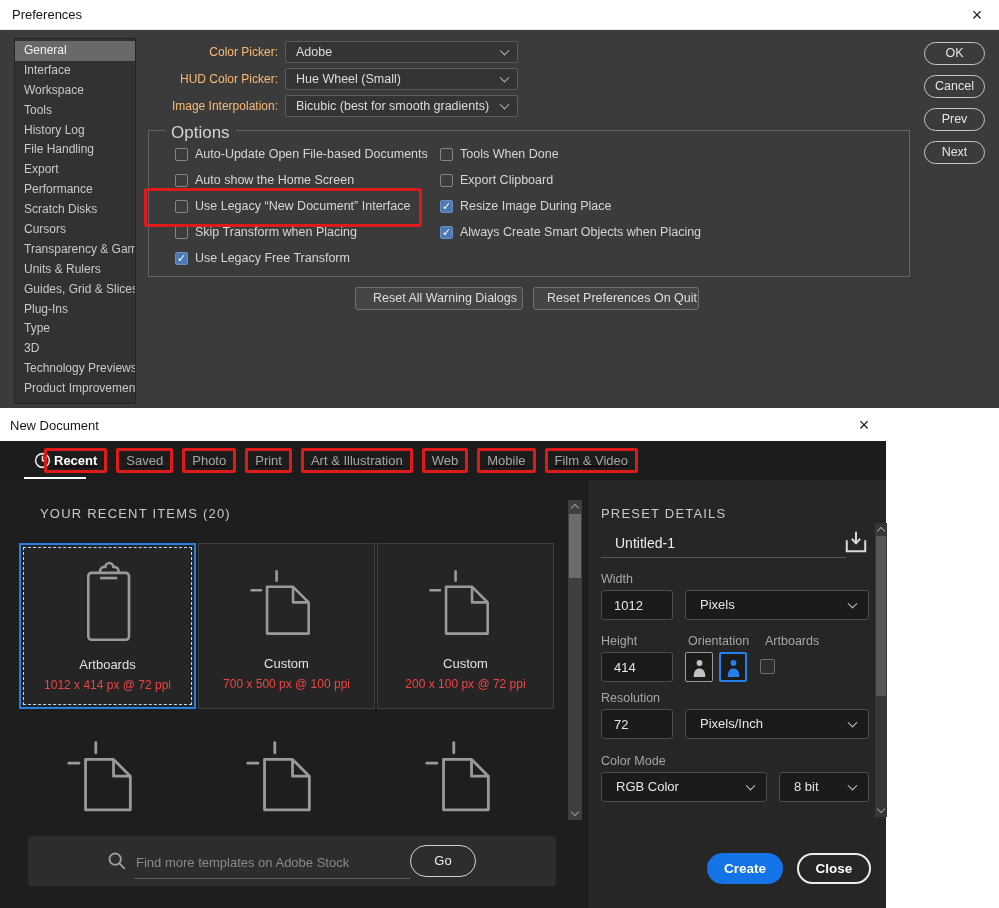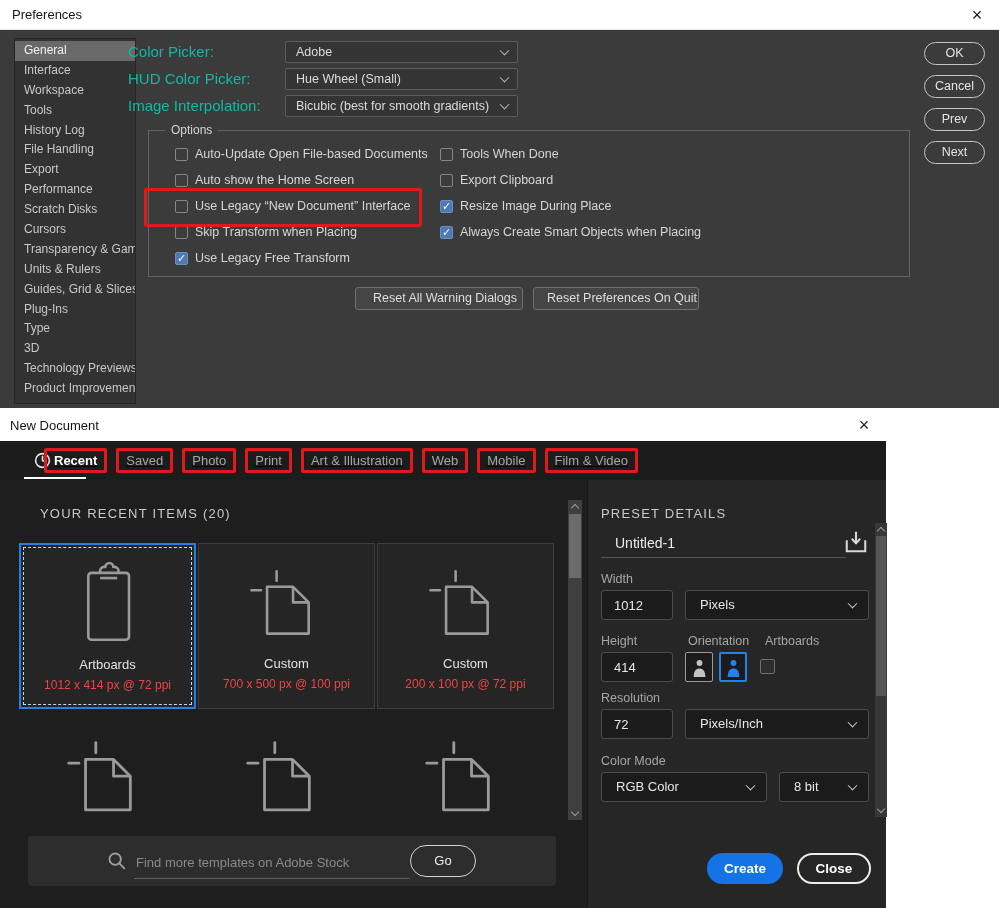--- a/index.html
+++ b/index.html
@@ -7,25 +7,25 @@
   .abs{position:absolute;}
 
   
   .prefs{position:absolute;top:0;left:0;width:999px;height:408px;background:#3b3b3b;text-decoration:underline;}
   .titlebar{position:absolute;top:0;left:0;right:0;height:30px;background:#fff;border-bottom:1px solid #e6e6e6;box-sizing:border-box;}
   .win-title{position:absolute;left:12px;top:0;line-height:30px;font-size:13px;color:#141414;}
   .win-close{position:absolute;right:6px;top:0;width:32px;line-height:30px;text-align:center;font-size:18px;color:#202020;}
   .sidebar{position:absolute;left:14px;top:38px;width:122px;height:366px;background:#323232;border:1px solid #252525;box-sizing:border-box;padding-top:2px;overflow:hidden;}
   .side-item{height:19.9px;line-height:19.9px;padding-left:9px;font-size:12px;color:#c9c9c9;white-space:nowrap;}
   .side-item.selected{background:#696969;color:#f2f2f2;}
-  .f-label{position:absolute;width:150px;text-align:left;font-size:15px;color:#14b8a6;line-height:22px;white-space:nowrap;}
+  .f-label{position:absolute;width:150px;text-align:right;font-size:12px;color:#fdba74;line-height:22px;white-space:nowrap;}
   .dropdown{position:absolute;height:22px;background:#343434;border:1px solid #5c5c5c;border-radius:2px;font-size:12.5px;color:#dcdcdc;line-height:20px;padding-left:10px;box-sizing:border-box;white-space:nowrap;}
   .chev{position:absolute;right:9px;top:50%;width:6px;height:6px;border-right:1.7px solid #b9b9b9;border-bottom:1.7px solid #b9b9b9;transform:translateY(-70%) rotate(45deg);}
   .groupbox{position:absolute;left:148px;top:130px;width:760px;height:145px;border:1px solid #636363;}
-  .group-label{position:absolute;top:-8px;left:16px;background:#3b3b3b;padding:0 6px;font-size:12px;color:#d4d4d4;}
+  .group-label{position:absolute;top:-8px;left:16px;background:#3b3b3b;padding:0 6px;font-size:17px;color:#d4d4d4;}
   .cbrow{position:absolute;height:16px;display:flex;align-items:center;gap:7px;padding-left:20px;}
   .cb{width:13px;height:13px;box-sizing:border-box;border:1px solid #868686;border-radius:2px;background:#3c3c3c;color:#fff;font-size:11px;display:flex;align-items:center;justify-content:center;line-height:1;flex:0 0 13px;}
   .cb.checked{background:#4d7ab5;border-color:#6a8fc0;}
   .cb-label{font-size:12.5px;color:#d6d6d6;white-space:nowrap;}
   .red-outline{position:absolute;border:3px solid #df1a1a;border-radius:3px;}
   .btn-flat{position:absolute;height:23px;background:#454545;border:1px solid #707070;border-radius:3px;color:#dedede;font-size:12.5px;text-align:center;line-height:21px;box-sizing:border-box;padding-left:12px;}
   .btn-pill{position:absolute;height:23px;border:1.5px solid #c6c6c6;border-radius:12px;color:#e4e4e4;font-size:12.5px;text-align:center;line-height:20px;box-sizing:border-box;background:transparent;}
 
   
   .newdoc{position:absolute;top:410px;left:0;width:886px;height:498px;background:#1e1e1e;}

